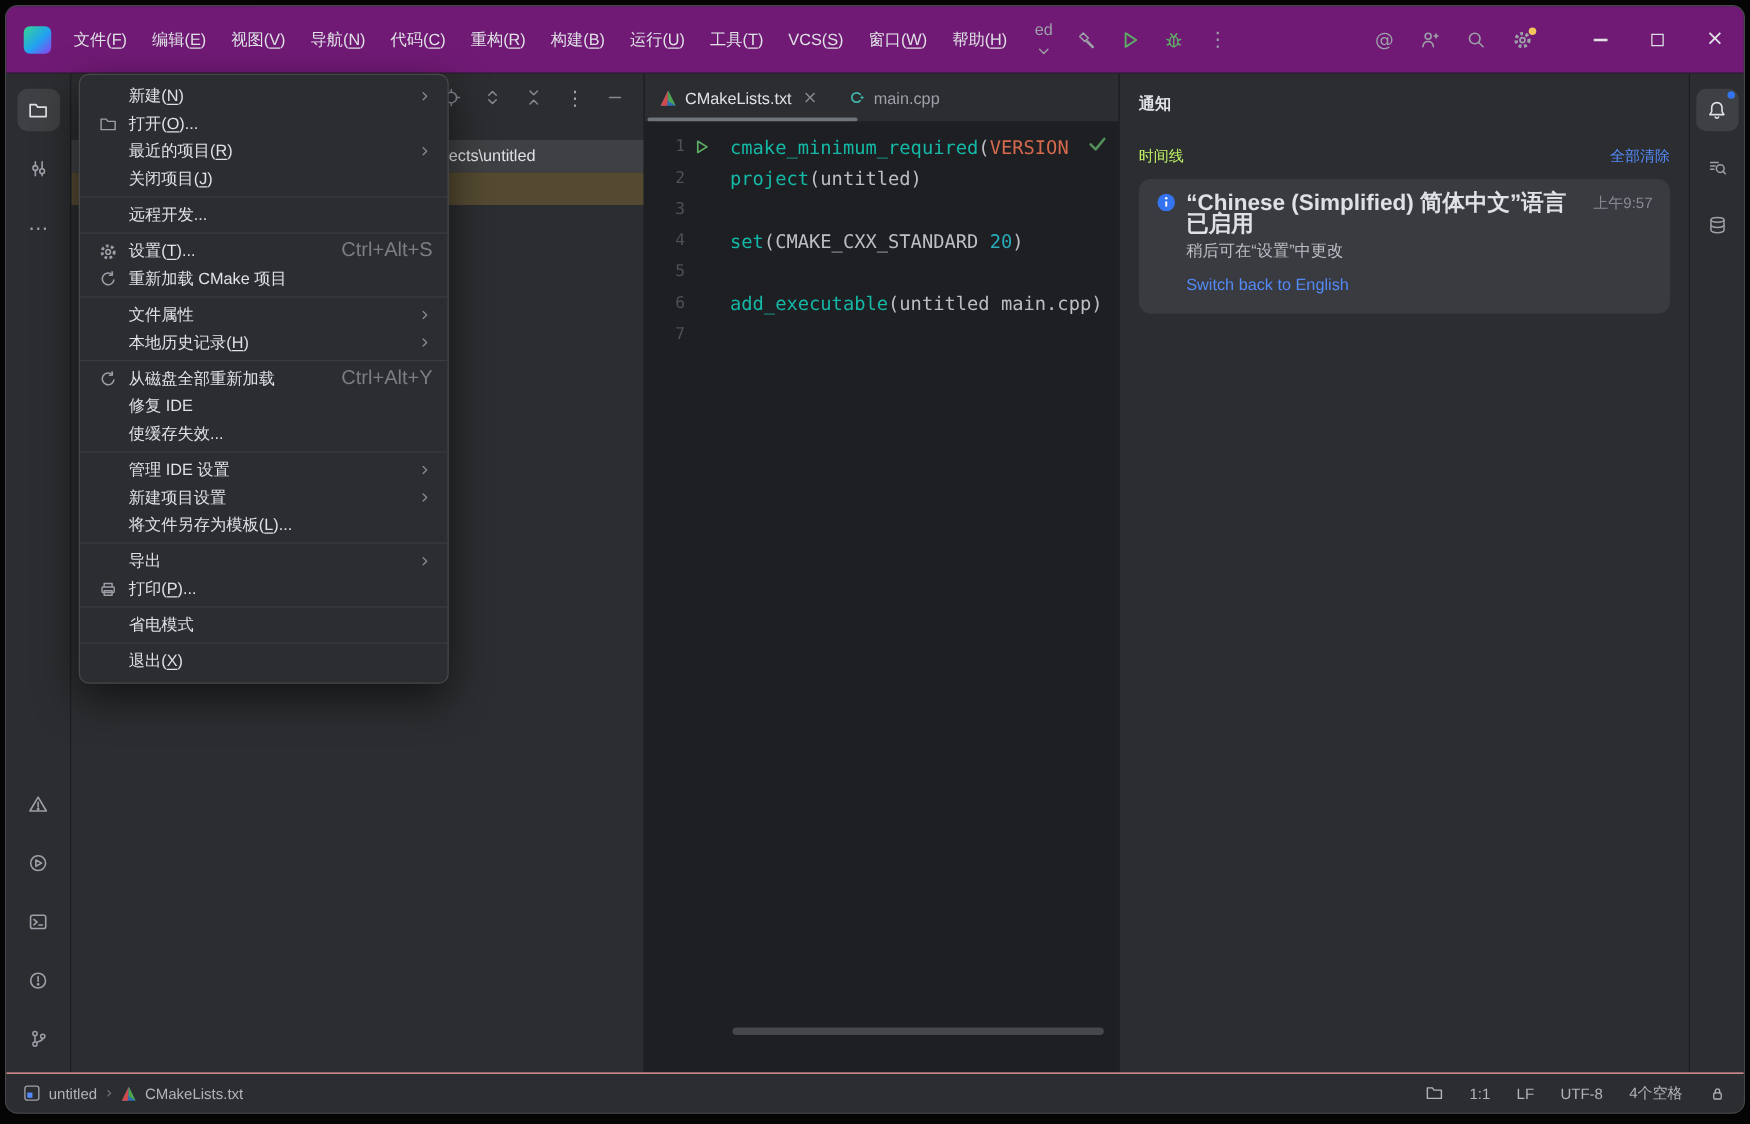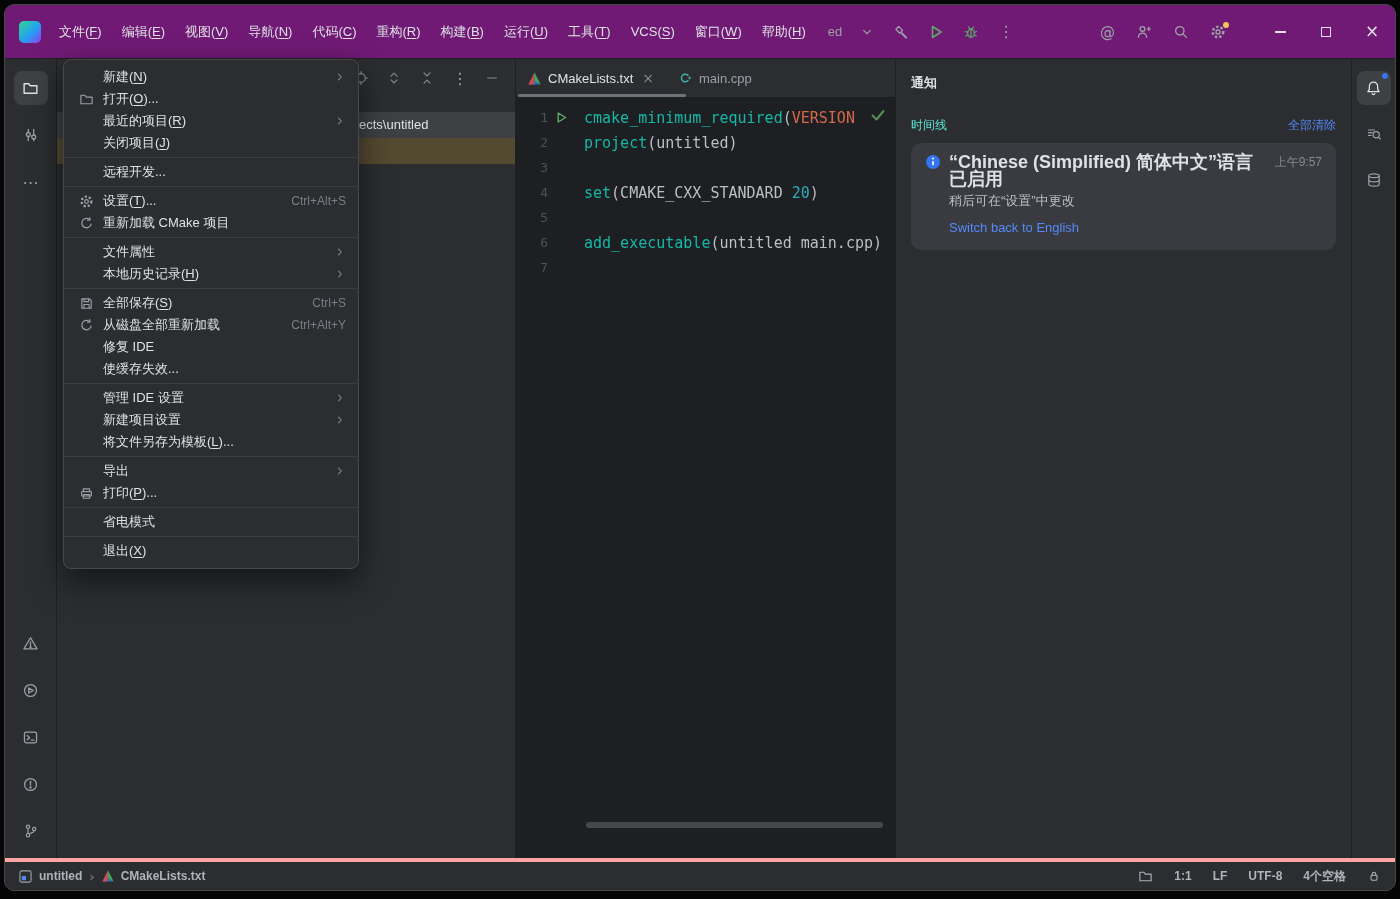--- a/index.html
+++ b/index.html
@@ -11,21 +11,21 @@
   u { text-decoration:underline; text-underline-offset:2px; }
 
   
   .titlebar { position:absolute; top:0; left:0; right:0; height:54px; display:flex; align-items:center;
     padding-left:14px; background:#701a75; border-bottom:1px solid #1e1f22; z-index:5; }
   .logo { width:22px; height:22px; border-radius:5px; flex:0 0 22px;
     background:linear-gradient(135deg,#35d491,#21a2f2 55%,#8f3ff0); margin-right:8px; }
   .menubar { display:flex; }
   .menu-title { padding:0 10px; font-size:13px; line-height:54px; color:#dfe1e5; white-space:nowrap; }
   .tb-actions { display:flex; align-items:center; gap:19px; margin-left:12px; color:#9da0a8; }
-  .run-config { display:flex; align-items:center; gap:18px; font-size:13px; color:#9da0a8; }
+  .run-config { display:flex; align-items:center; gap:3px; font-size:13px; color:#9da0a8;flex-direction:column; }
   .tb-right { margin-left:auto; display:flex; align-items:center; gap:21px; color:#9da0a8; }
   .badged { position:relative; }
   .dot { position:absolute; width:6px; height:6px; border-radius:50%; }
   .dot.yellow { background:#f2c55c; top:-2px; right:-3px; }
   .dot.blue { background:#3574f0; top:2px; right:3px; }
   .win-controls { display:flex; height:54px; margin-left:10px; }
   .wc { width:46px; display:flex; align-items:center; justify-content:center; color:#dfe1e5; }
   .min-glyph { width:11px; height:2px; background:#dfe1e5; }
   .max-glyph { width:10px; height:10px; border:1.4px solid #dfe1e5; }
   .close-glyph { font-size:17px; line-height:1; }
@@ -72,47 +72,47 @@
   .tok-kw { color:#d5694c; }
   .tok-num { color:#2aacb8; }
   .inspection { position:absolute; top:11px; right:9px; }
   .hthumb { position:absolute; left:70px; right:12px; bottom:30px; height:6px; background:#45474b; border-radius:3px; }
 
   
   .notif-panel { position:absolute; top:54px; left:890px; right:44px; bottom:32px; background:#2b2d30;
     border-left:1px solid #1e1f22; padding:15px 15px 0; }
   .notif-title { font-size:13px; font-weight:700; color:#dfe1e5; }
   .notif-subrow { display:flex; justify-content:space-between; align-items:center; margin-top:25px; font-size:12px; }
-  .timeline-label { color:#5eead4; }
+  .timeline-label { color:#bef264; }
   .clear-link { color:#548af7; }
   .notif-card { margin-top:9px; background:#393b40; border-radius:10px; padding:11px 14px 14px; }
   .card-row { display:flex; gap:8px; align-items:flex-start; }
   .card-title { flex:1; font-size:18px; font-weight:600; color:#dfe1e5; line-height:17px; }
   .card-time { font-size:12px; color:#868a91; white-space:nowrap; }
   .card-body { margin:4px 0 0 24px; font-size:13px; color:#bcbec4; }
   .card-action { display:inline-block; margin:10px 0 0 24px; font-size:13px; color:#548af7; }
 
   
   .statusbar { position:absolute; left:0; right:0; bottom:0; height:32px; background:#2b2d30;
-    border-top:4px solid #fca5a5; display:flex; align-items:center; padding:0 14px; font-size:12px;
-    color:#b0b3ba; z-index:6;font-weight:bold; }
+    border-top:1px solid #fca5a5; display:flex; align-items:center; padding:0 14px; font-size:12px;
+    color:#b0b3ba; z-index:6; }
   .sb-left { display:flex; align-items:center; gap:7px; }
   .sb-sep { color:#6f737a; font-size:13px; font-family:"DejaVu Sans",sans-serif; }
   .sb-right { margin-left:auto; display:flex; align-items:center; gap:21px; }
   .sb-item { display:flex; align-items:center; gap:5px; }
 
   
   .menu-popup { position:absolute; left:58px; top:54px; width:296px; background:#2b2d30;
     border:1px solid #46484c; border-radius:8px; box-shadow:0 12px 32px rgba(0,0,0,.55);
     padding:6px 0; z-index:10; }
   .mi { display:flex; align-items:center; height:22px; padding:0 12px 0 14px; }
   .mi .ic { width:16px; height:16px; flex:0 0 16px; margin-right:9px; display:flex; align-items:center;
     justify-content:center; color:#9da0a8; }
   .mi .lbl { flex:1; font-size:13px; color:#dfe1e5; white-space:nowrap; }
-  .mi .sc { font-size:12px; color:#7a7e85; margin-left:32px; white-space:nowrap; }
+  .mi .sc { font-size:16px; color:#7a7e85; margin-left:32px; white-space:nowrap; }
   .mi .sub { color:#868a91; margin-left:8px; display:flex; }
   .msep { height:1px; background:#3a3c3f; margin:3px 0; }
 </style>
 </head>
 <body>
 
 <div class="window">
 
   <header class="titlebar">
     <span class="logo"></span>
@@ -536,31 +536,20 @@
         <span class="lbl">本地历史记录(<u>H</u>)</span>
       <span class="sub">
           <svg width="12" height="12" viewBox="0 0 16 16" fill="none" stroke="currentColor" stroke-width="1.4" stroke-linecap="round" stroke-linejoin="round">
             <polyline points="6,4.2 9.8,8 6,11.8"></polyline>
           </svg>
         </span>
     </div>
     <div class="msep"></div>
     <div class="mi">
       <span class="ic">
-          <svg width="15" height="15" viewBox="0 0 16 16" fill="none" stroke="currentColor" stroke-width="1.2" stroke-linejoin="round">
-            <path d="M3 3h8.2L13 4.8V13H3z"></path>
-            <path d="M5.2 3v3h5V3"></path>
-            <path d="M5.2 13V9h5.6v4"></path>
-          </svg>
-        </span>
-      <span class="lbl">全部保存(<u>S</u>)</span>
-      <span class="sc">Ctrl+S</span>
-    </div>
-    <div class="mi">
-      <span class="ic">
           <svg width="15" height="15" viewBox="0 0 16 16" fill="none" stroke="currentColor" stroke-width="1.3" stroke-linecap="round" stroke-linejoin="round">
             <path d="M12.9 8.6A5 5 0 1 1 11.5 4"></path>
             <polyline points="11.4,1.6 11.7,4.2 9.1,4.4"></polyline>
           </svg>
         </span>
       <span class="lbl">从磁盘全部重新加载</span>
       <span class="sc">Ctrl+Alt+Y</span>
     </div>
     <div class="mi">
       <span class="ic"></span>

